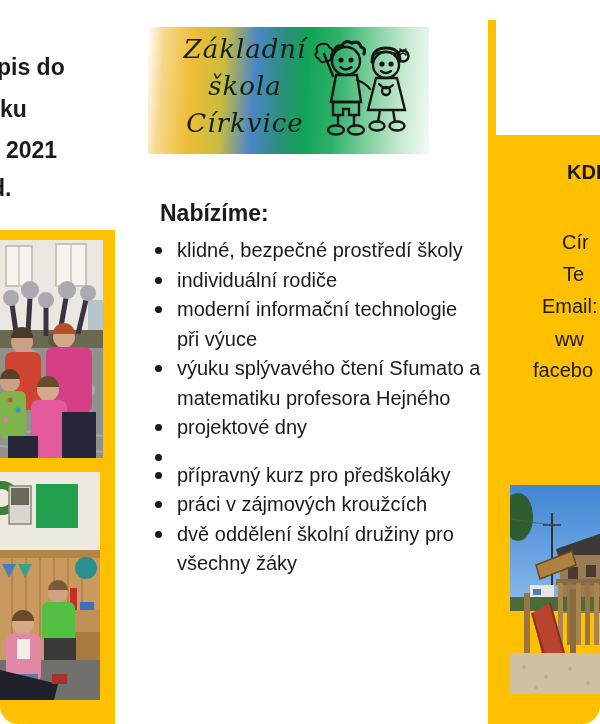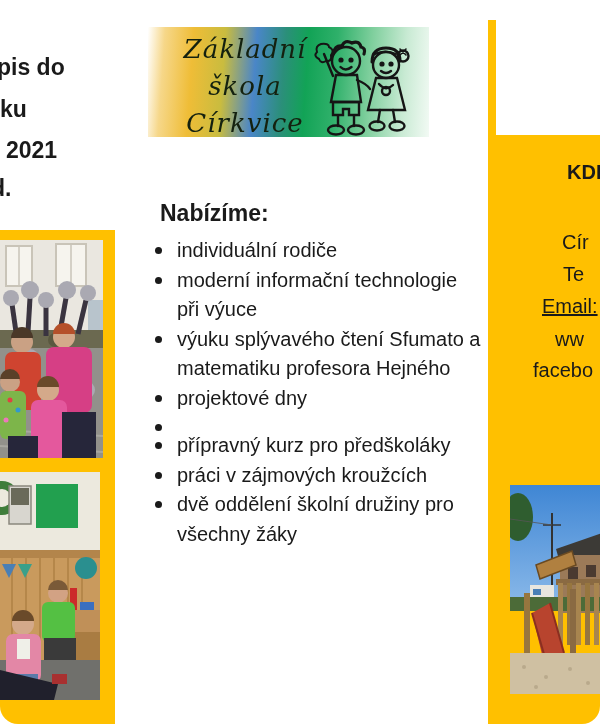--- a/index.html
+++ b/index.html
@@ -7,42 +7,42 @@
          font-family:"Liberation Sans",sans-serif;color:#1a1a1a;border-radius:18px;}
 
   
   .announcement span{position:absolute;font-weight:bold;font-size:23px;line-height:1;white-space:nowrap;}
   .a-0{left:-3px;top:56px;}
   .a-1{left:0px;top:98px;}
   .a-2{left:6px;top:139px;}
   .a-3{left:-9px;top:177px;}
 
   
-  .logo{position:absolute;left:148px;top:27px;width:281px;height:110px;
+  .logo{position:absolute;left:148px;top:27px;width:281px;height:127px;
         background:linear-gradient(94deg,#ffffff 0%,#f6d789 6%,#efbd37 16%,#c9bc3f 27%,#4a86c8 38%,#2b8f7a 48%,#12a356 56%,#2fb06a 66%,#7fcf9d 78%,#c8ead3 90%,#f2faf4 100%);}
   .logo-text{position:absolute;left:12px;top:4px;width:170px;text-align:center;
              font-family:"DejaVu Serif",serif;font-style:italic;color:#14210f;}
   .logo-text div{font-size:26px;line-height:37px;letter-spacing:1px;}
   .logo-kids{position:absolute;left:152px;top:3px;}
 
   
   .offer-heading{position:absolute;left:160px;top:200px;font-size:23px;font-weight:bold;}
   .offer-list{position:absolute;left:155px;top:236px;margin:0;padding:0;list-style:none;width:340px;}
   .offer-list li{display:flex;}
   .offer-list .dot{flex:none;width:7px;height:7px;border-radius:50%;background:#1a1a1a;margin:11px 15px 0 0;}
   .offer-list .txt{font-size:20px;line-height:29.5px;white-space:pre-line;}
 
   
   .edge-strip{position:absolute;left:488px;top:20px;width:8px;height:704px;background:#FFC000;}
   .contact-panel{position:absolute;left:490px;top:135px;width:110px;height:589px;background:#FFC000;}
   .contact-panel span{position:absolute;font-size:20px;line-height:1;white-space:nowrap;}
   .c-h {left:77px;top:27px;font-weight:bold;}
   .c-0 {left:72px;top:97px;}
   .c-1 {left:73px;top:129px;}
-  .c-2 {left:52px;top:161px;text-decoration:underline;}
+  .c-2 {left:52px;top:161px;}
   .c-3 {left:65px;top:194px;}
   .c-4 {left:43px;top:225px;text-align:right;}
 
   
   .photo-frame{position:absolute;left:0;top:230px;width:115px;height:494px;background:#FFC000;}
   .photo1{position:absolute;left:0;top:10px;}
   .photo2{position:absolute;left:0;top:242px;}
 
   
   .photo3{position:absolute;left:510px;top:485px;}
@@ -96,20 +96,24 @@
       <path d="M79,54 q7,8 14,1"></path>
       <circle cx="86" cy="61" r="4"></circle>
       <path d="M80,80 l-2,12 M93,80 l2,12"></path>
       <ellipse cx="77" cy="96" rx="7.5" ry="4.5"></ellipse>
       <ellipse cx="97" cy="96" rx="7.5" ry="4.5"></ellipse>
     </svg>
   </div>
 
   <div class="offer-heading">Nabízíme:</div>
   <ul class="offer-list">
+    <li>
+        <span class="dot"></span>
+        <span class="txt">klidné, bezpečné prostředí školy</span>
+      </li>
     <li>
         <span class="dot"></span>
         <span class="txt">individuální rodiče</span>
       </li>
     <li>
         <span class="dot"></span>
         <span class="txt">moderní informační technologie
 při výuce</span>
       </li>
     <li>

